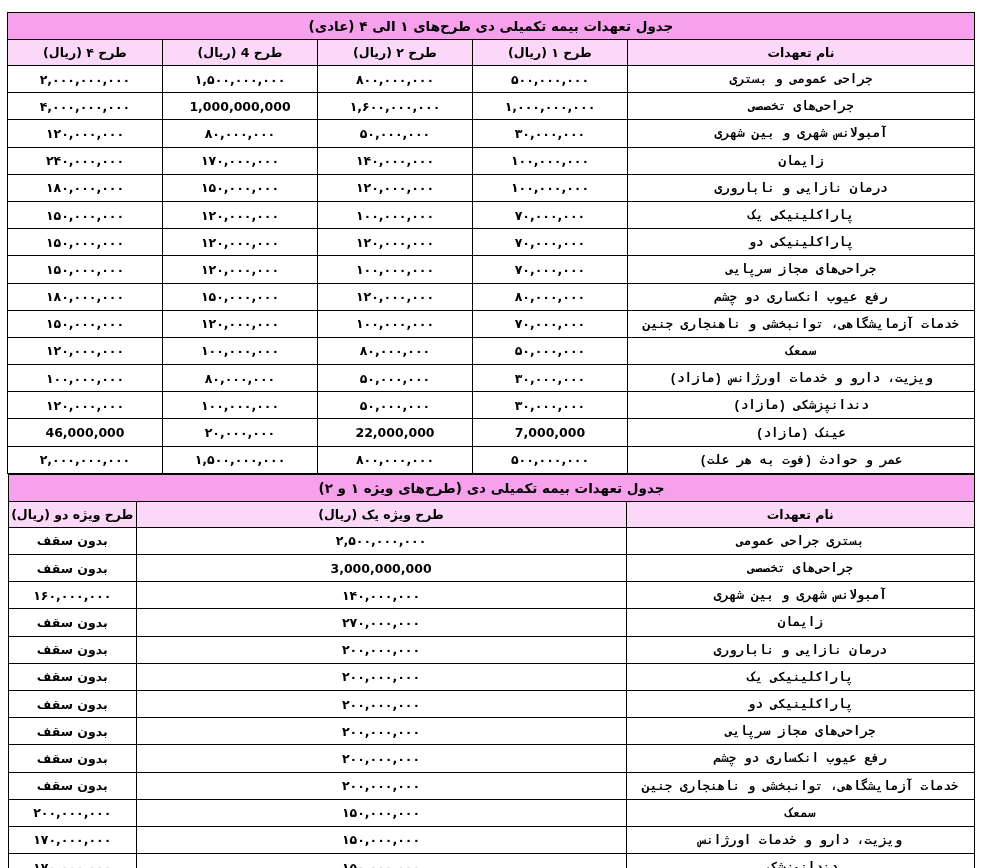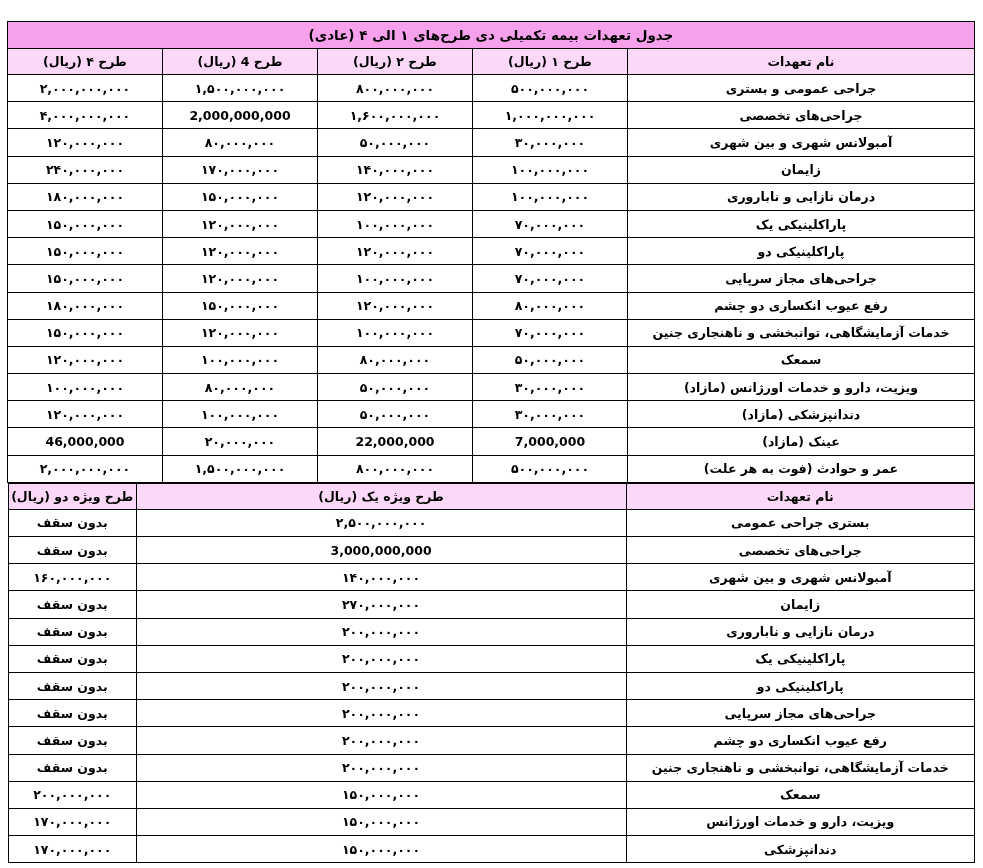--- a/index.html
+++ b/index.html
@@ -12,21 +12,21 @@
     height: 868px;
     font-family: "DejaVu Sans", "Liberation Sans", sans-serif;
     direction: rtl;
     overflow: hidden;
   }
 
   .sheet {
     width: 983px;
     height: 868px;
     box-sizing: border-box;
-    padding: 21px 8px 6px 8px;
+    padding: 12px 8px 6px 8px;
     background: #ffffff;
   }
 
   table.coverage {
     width: 100%;
     border-collapse: collapse;
     table-layout: fixed;
     direction: rtl;
   }
 
@@ -57,20 +57,21 @@
     font-weight: bold;
     margin-top: 12px;
   }
 
   
   .row-name {
     font-size: 12.5px;
     font-weight: bold;
     height: 26.2px;
     padding: 0 8px;
+    font-family: Liberation Mono, monospace;
   }
   .row-val {
     font-size: 12.5px;
     font-weight: normal;
     height: 26.2px;
     font-family: "DejaVu Sans", "Liberation Sans", sans-serif;
   }
 
   
   .t1 col.c-val { width: 155px; }
@@ -116,21 +117,21 @@
         <td class="row-val">۵۰۰,۰۰۰,۰۰۰</td>
         <td class="row-val">۸۰۰,۰۰۰,۰۰۰</td>
         <td class="row-val">۱,۵۰۰,۰۰۰,۰۰۰</td>
         <td class="row-val">۲,۰۰۰,۰۰۰,۰۰۰</td>
       </tr>
 
       <tr>
         <td class="row-name">جراحی‌های تخصصی</td>
         <td class="row-val">۱,۰۰۰,۰۰۰,۰۰۰</td>
         <td class="row-val">۱,۶۰۰,۰۰۰,۰۰۰</td>
-        <td class="row-val">2,000,000,000</td>
+        <td class="row-val">1,000,000,000</td>
         <td class="row-val">۴,۰۰۰,۰۰۰,۰۰۰</td>
       </tr>
 
       <tr>
         <td class="row-name">آمبولانس شهری و بین شهری</td>
         <td class="row-val">۳۰,۰۰۰,۰۰۰</td>
         <td class="row-val">۵۰,۰۰۰,۰۰۰</td>
         <td class="row-val">۸۰,۰۰۰,۰۰۰</td>
         <td class="row-val">۱۲۰,۰۰۰,۰۰۰</td>
       </tr>
@@ -235,20 +236,23 @@
   </table>
 
   <table class="coverage t2">
     <colgroup>
       <col class="c-name">
       <col class="c-val2a">
       <col class="c-val2b">
     </colgroup>
     <thead>
       <tr>
+        <th class="title-cell" colspan="3">جدول تعهدات بیمه تکمیلی دی (طرح‌های ویژه ۱ و ۲)</th>
+      </tr>
+      <tr>
         <th class="col-head col-head-name">نام تعهدات</th>
         <th class="col-head">طرح ویژه یک (ریال)</th>
         <th class="col-head">طرح ویژه دو (ریال)</th>
       </tr>
     </thead>
     <tbody>
 
       <tr>
         <td class="row-name">بستری جراحی عمومی</td>
         <td class="row-val">۲,۵۰۰,۰۰۰,۰۰۰</td>

